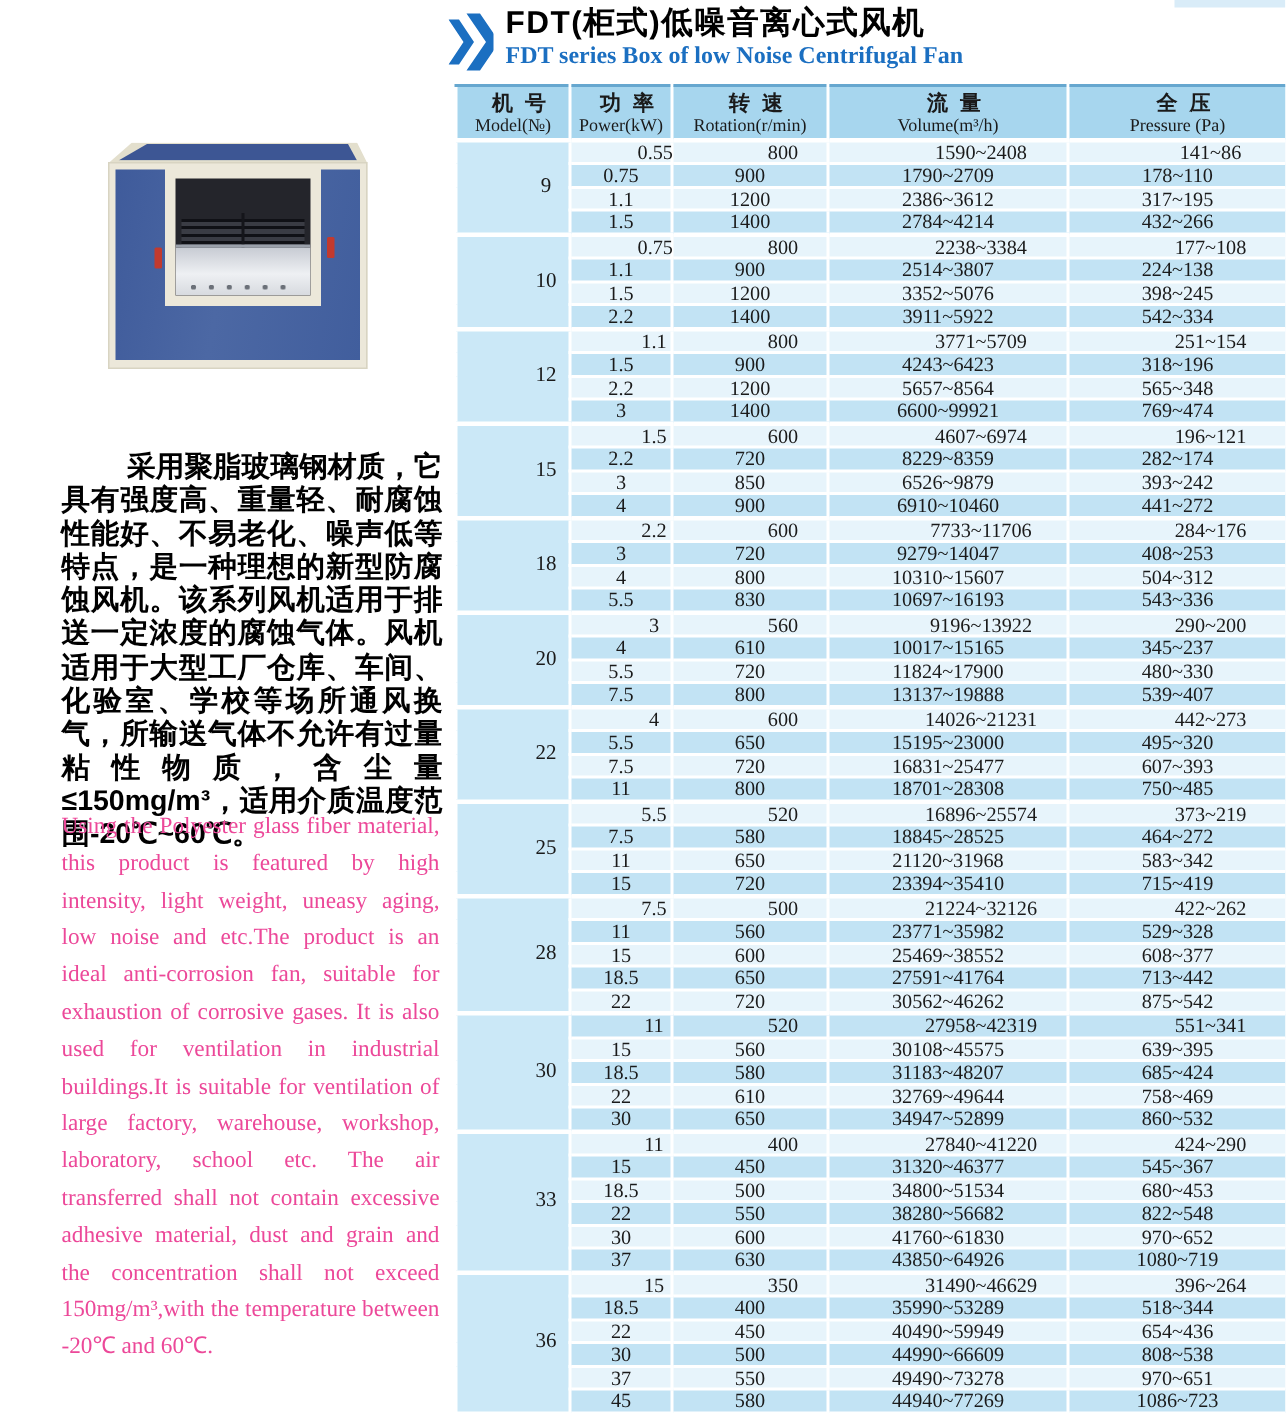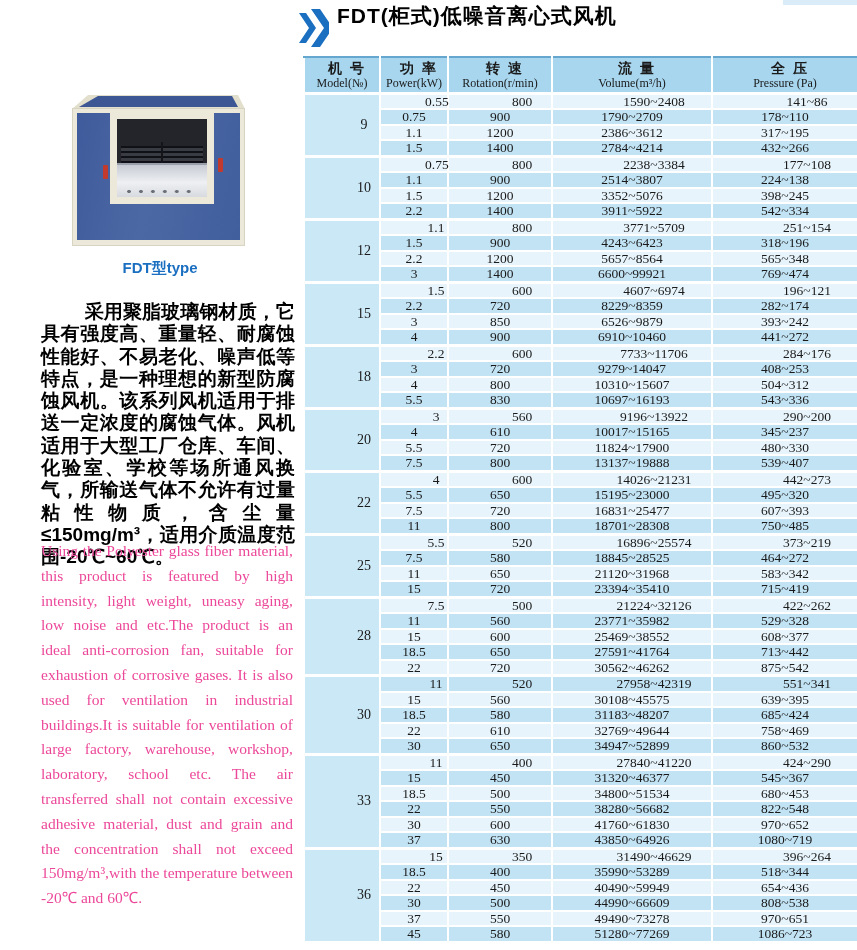--- a/index.html
+++ b/index.html
@@ -85,20 +85,21 @@
 
   <div class="corner-strip"></div>
 
   <div class="hdr">
     <svg width="30" height="42" viewBox="0 0 30 42">
       <path d="M0 6 h7 l10 15 l-10 15 h-7 l10 -15 Z" fill="#1b6fc1"></path>
       <path d="M12 2 h9 l13 19 l-13 19 h-9 l13 -19 Z" fill="#1b6fc1"></path>
     </svg>
     <div class="hdr-text">
       <div class="title-zh">FDT(柜式)低噪音离心式风机</div>
+      <div class="title-en">FDT series Box of low Noise Centrifugal Fan</div>
     </div>
   </div>
 
   <div class="photo">
     <div class="ph-top"></div>
     <div class="ph-top-blue"></div>
     <div class="ph-front"></div>
     <div class="ph-blue"></div>
     <div class="ph-opening">
       <div class="ph-inner">
@@ -106,21 +107,20 @@
         <div class="ph-slat-divider"></div>
         <div class="ph-silver">
           <div class="ph-bolts"></div>
         </div>
       </div>
     </div>
     <div class="ph-handle l"></div>
     <div class="ph-handle r"></div>
   </div>
 
-  <div class="caption">FDT型type</div>
 
   <p class="para-zh">采用聚脂玻璃钢材质，它具有强度高、重量轻、耐腐蚀性能好、不易老化、噪声低等特点，是一种理想的新型防腐蚀风机。该系列风机适用于排送一定浓度的腐蚀气体。风机适用于大型工厂仓库、车间、化验室、学校等场所通风换气，所输送气体不允许有过量粘性物质，含尘量≤150mg/m³，适用介质温度范围-20℃~60℃。</p>
   <p class="para-en">Using the Polyester glass fiber material, this product is featured by high intensity, light weight, uneasy aging, low noise and etc.The product is an ideal  anti-corrosion fan, suitable for exhaustion of corrosive gases. It is also used for ventilation in industrial buildings.It is suitable for ventilation of large factory, warehouse, workshop, laboratory, school etc. The air transferred shall not contain excessive adhesive material, dust and grain and the concentration shall not exceed 150mg/m³,with the temperature between -20℃ and 60℃.</p>
 
   <table class="spec">
     <colgroup>
       <col style="width:76px">
         <col style="width:68px">
         <col style="width:104px">
       <col style="width:160px">
@@ -477,19 +477,19 @@
         </tr>
         <tr class="row-pale">
           <td>37</td>
           <td>550</td>
           <td>49490~73278</td>
           <td>970~651</td>
         </tr>
         <tr class="row-dark">
           <td>45</td>
           <td>580</td>
-          <td>51280~77269</td>
+          <td>44940~77269</td>
           <td>1086~723</td>
         </tr>
       </tbody>
   </table>
 
 </div>
 
 </body></html>

